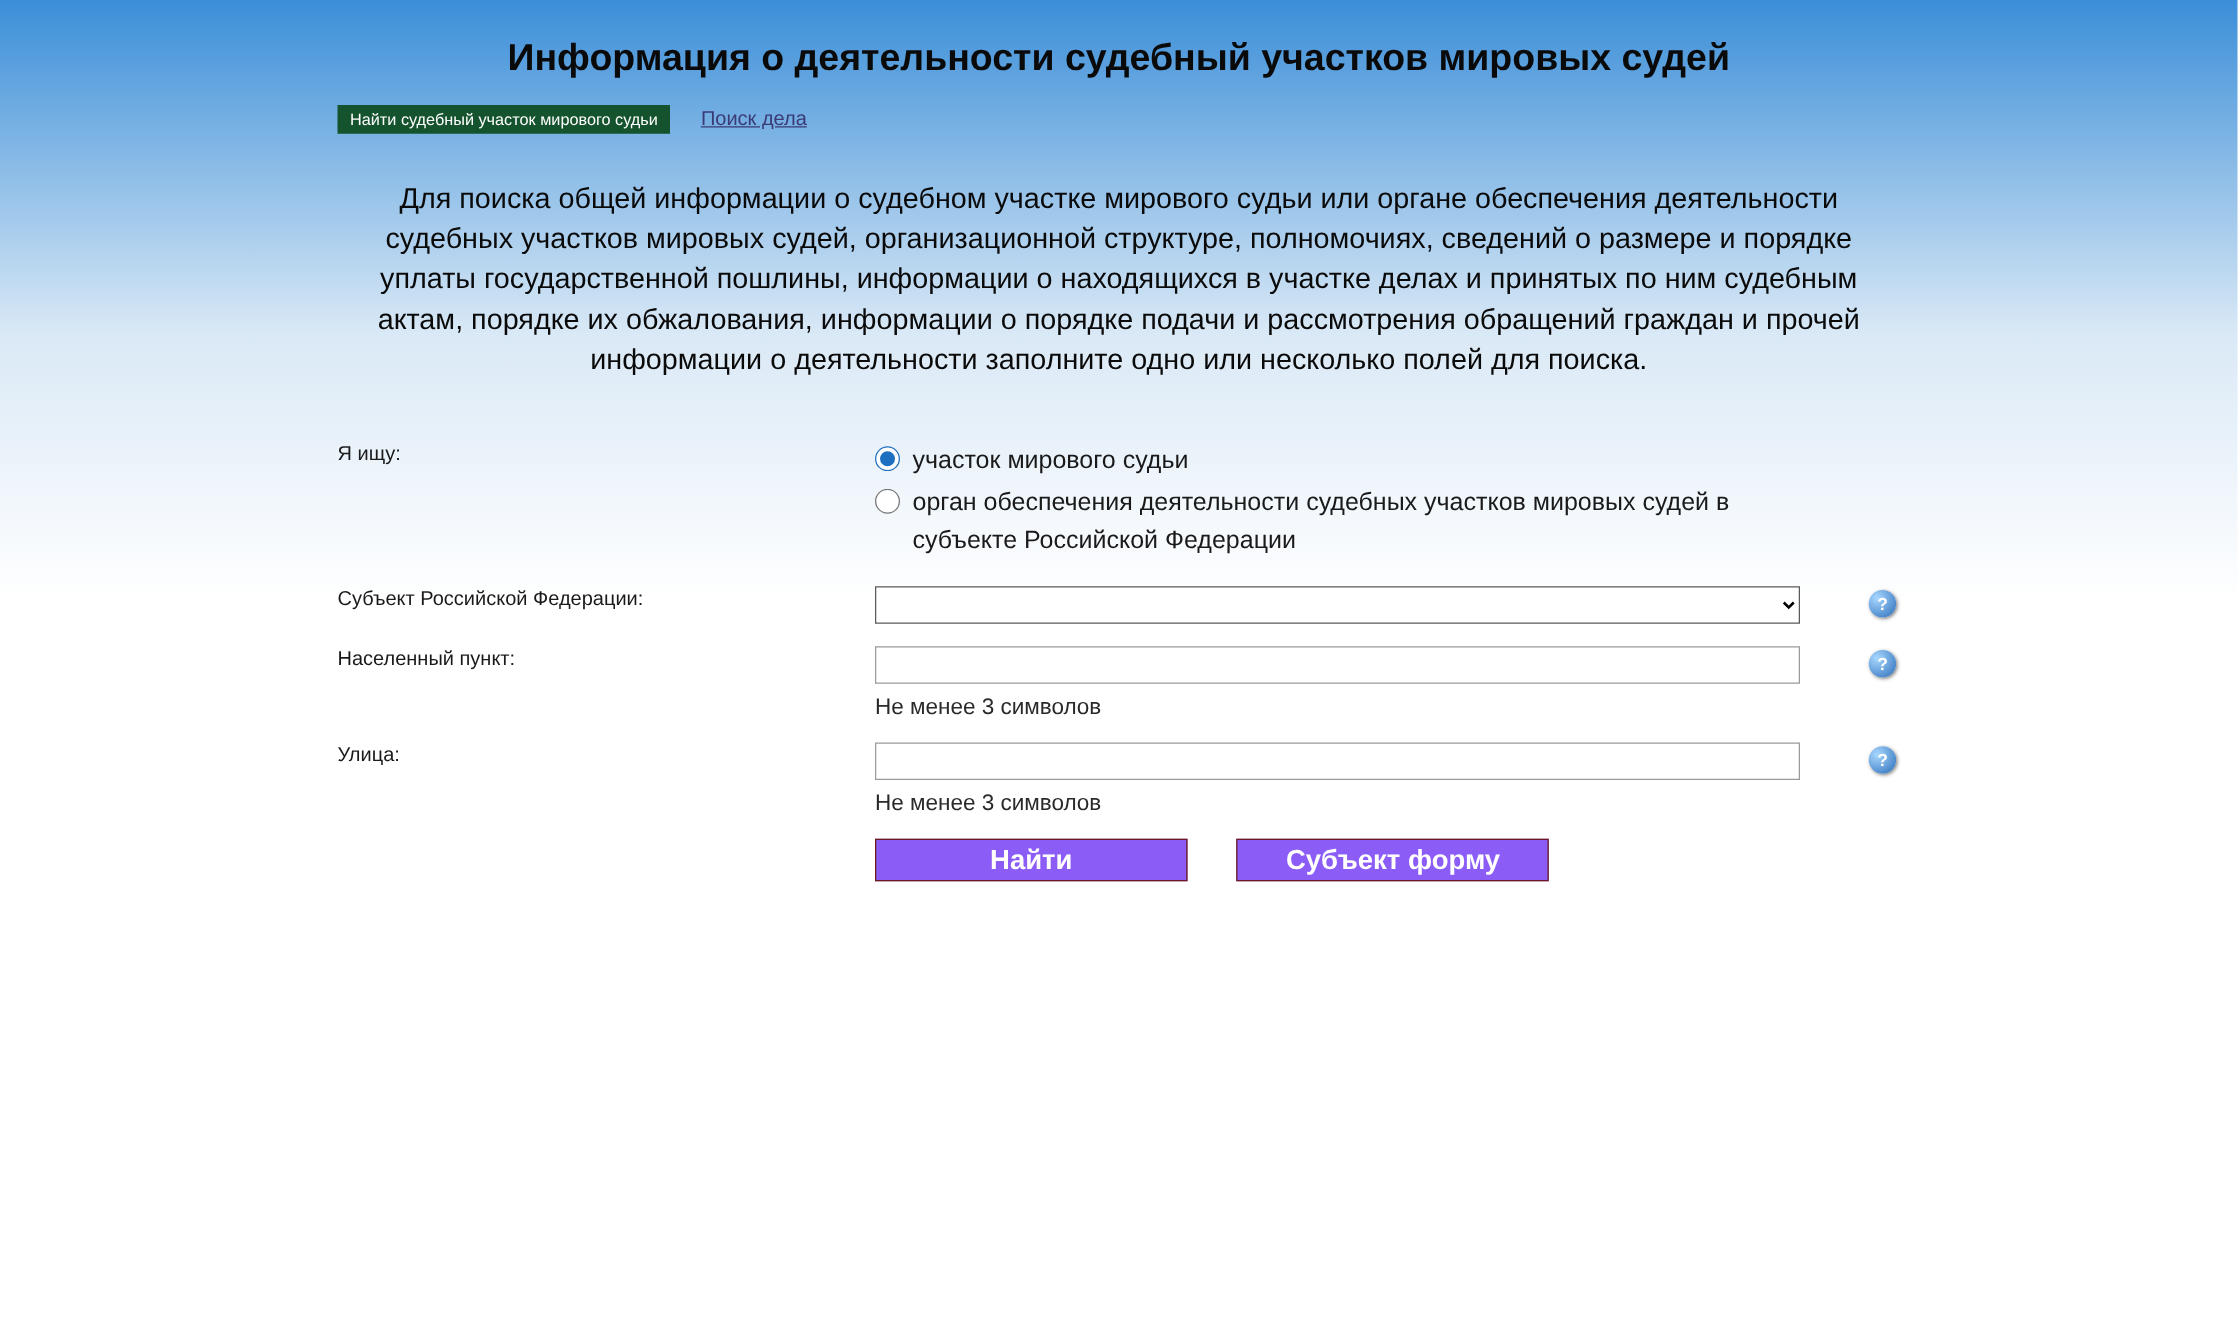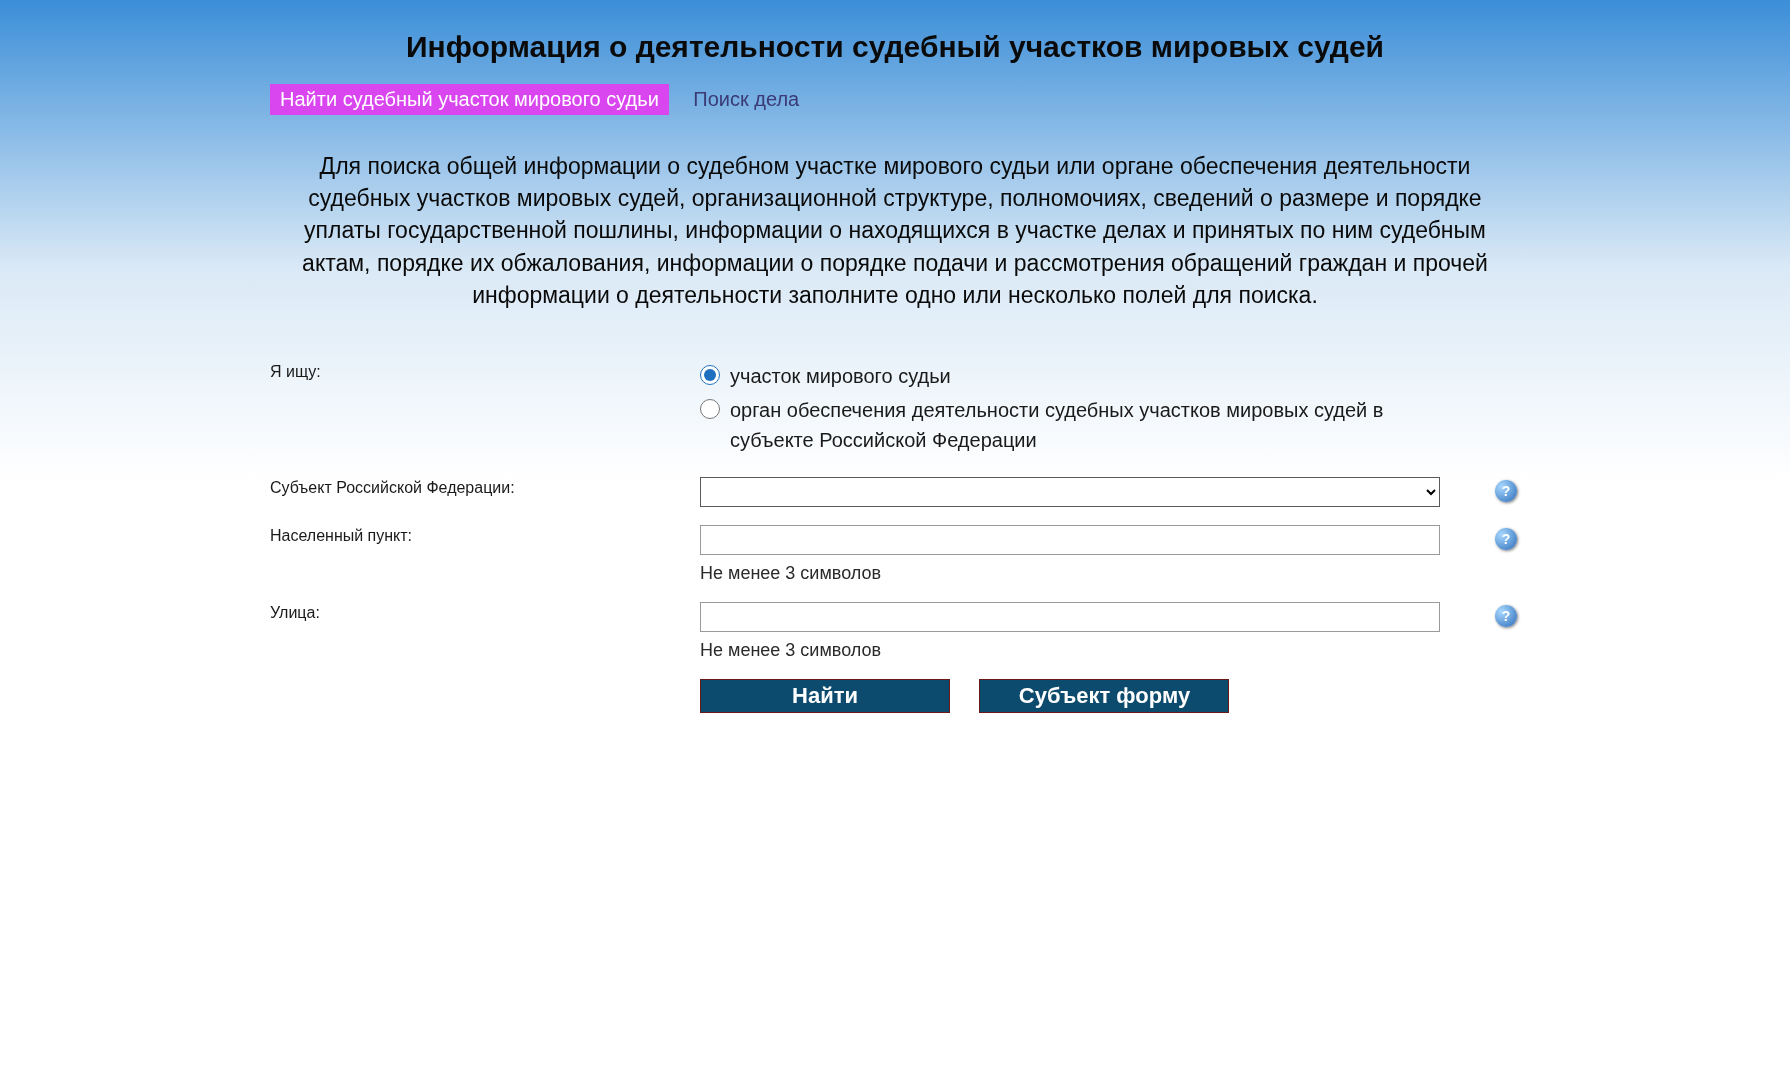--- a/index.html
+++ b/index.html
@@ -23,30 +23,31 @@
       font-size: 30px;
       font-weight: bold;
       color: #0a0a0a;
       margin-bottom: 20px;
     }
     .tabs {
       margin-bottom: 35px;
     }
     .tab-active {
       display: inline-block;
-      background: #d946ef;
+      background: #14532d;
       color: #ffffff;
       padding: 4px 10px;
-      font-size: 20px;
+      font-size: 13px;
       margin-right: 20px;
     }
     .tab-link {
       display: inline-block;
       color: #3a3a75;
-      font-size: 20px;
+      font-size: 16px;
+      text-decoration: underline;
       cursor: pointer;
     }
     .description {
       text-align: center;
       font-size: 23px;
       color: #0a0a0a;
       line-height: 1.4;
       margin: 0 15px 50px 15px;
     }
     .form-row {
@@ -136,30 +137,30 @@
     .map-link {
       color: #2020d0;
       text-decoration: underline;
       cursor: pointer;
     }
     .buttons-row {
       margin-left: 430px;
     }
     .btn {
       display: inline-block;
-      background: #0c4a6e;
+      background: #8b5cf6;
       color: #ffffff;
       border: 1px solid #6a1818;
       padding: 3px 0;
       font-size: 22px;
       font-weight: bold;
       text-align: center;
       cursor: pointer;
       width: 250px;
-      margin-right: 25px;
+      margin-right: 35px;
       font-family: Verdana, Geneva, sans-serif;
     }
   </style>
 </head>
 <body>
 
 <div class="container">
   <h1 class="page-title">Информация о деятельности судебный участков мировых судей</h1>
 
   <div class="tabs">

